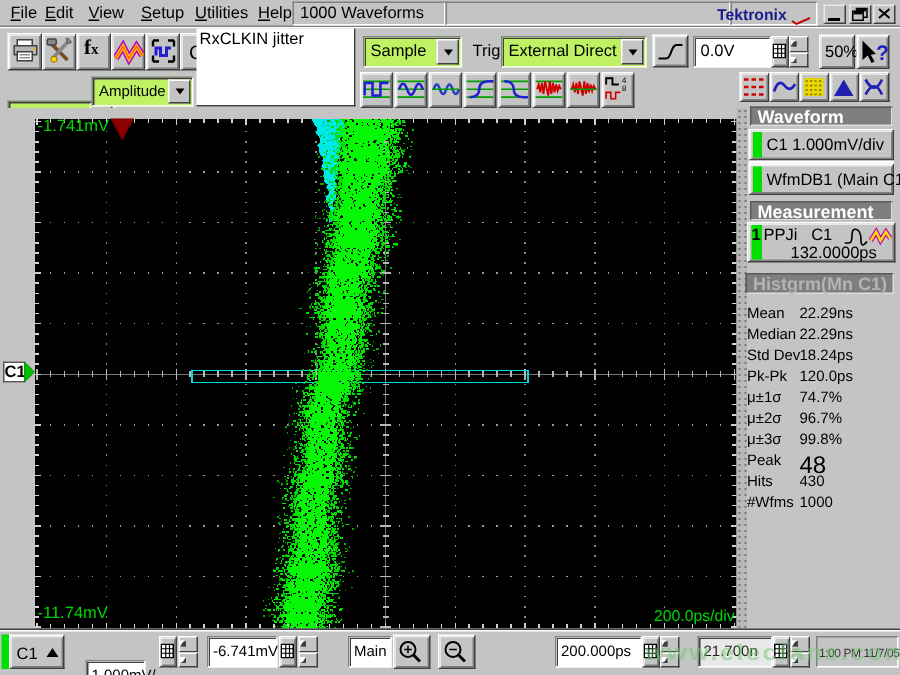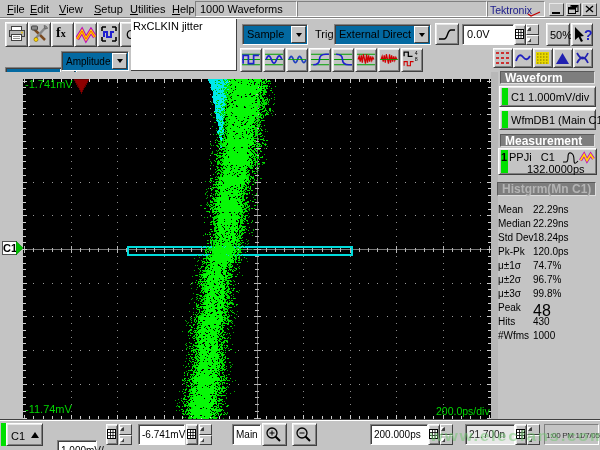--- a/index.html
+++ b/index.html
@@ -2,21 +2,21 @@
 <html><head><meta charset="utf-8"><style>
 *{margin:0;padding:0;box-sizing:border-box}
 html,body{width:600px;height:450px;overflow:hidden}
 body{font-family:"Liberation Sans",sans-serif;background:#c3c3c3;position:relative;font-size:11px;color:#000}
 .abs{position:absolute}
 .raised{background:#c4c4c4;border-top:1px solid #fff;border-left:1px solid #fff;border-right:1px solid #404040;border-bottom:1px solid #404040;box-shadow:inset 1px 1px 0 #e8e8e8,inset -1px -1px 0 #808080}
 .raised2{background:#c4c4c4;border-top:1px solid #e8e8e8;border-left:1px solid #e8e8e8;border-right:1px solid #404040;border-bottom:1px solid #404040}
 .sunken{background:#fff;border-top:1px solid #808080;border-left:1px solid #808080;border-right:1px solid #fff;border-bottom:1px solid #fff;box-shadow:inset 1px 1px 0 #404040}
 .sunkg{background:#c4c4c4;border-top:1px solid #808080;border-left:1px solid #808080;border-right:1px solid #fff;border-bottom:1px solid #fff}
 .btxt{font-size:11px;line-height:1}
-.combo{background:#0369a1;border-top:1px solid #808080;border-left:1px solid #808080;border-right:1px solid #fff;border-bottom:1px solid #fff;box-shadow:inset 1px 1px 0 #404040}
+.combo{background:#bef264;border-top:1px solid #808080;border-left:1px solid #808080;border-right:1px solid #fff;border-bottom:1px solid #fff;box-shadow:inset 1px 1px 0 #404040}
 .cbtn{position:absolute;right:1px;top:1px;bottom:1px;width:15px;background:#c4c4c4;border-top:1px solid #fff;border-left:1px solid #fff;border-right:1px solid #404040;border-bottom:1px solid #404040;display:flex;align-items:center;justify-content:center}
 .dn{width:0;height:0;border-left:3px solid transparent;border-right:3px solid transparent;border-top:4px solid #000}
 .up{width:0;height:0;border-left:3px solid transparent;border-right:3px solid transparent;border-bottom:4px solid #000}
 .spin{position:absolute;width:13px}
 .spin div{position:absolute;left:0;right:0;height:50%;background:#c4c4c4;border-top:1px solid #fff;border-left:1px solid #fff;border-right:1px solid #404040;border-bottom:1px solid #404040;display:flex;align-items:center;justify-content:center}
 .spin .b{top:50%}
 .spin .dn{border-left-width:2.5px;border-right-width:2.5px;border-top-width:3px}
 .spin .up{border-left-width:2.5px;border-right-width:2.5px;border-bottom-width:3px}
 .hdr{background:#7e7e7e;color:#fff;font-weight:bold;font-size:12px;padding-left:4px;line-height:13px;border-top:1px solid #5a5a5a;border-left:1px solid #5a5a5a;border-right:1px solid #ddd;border-bottom:1px solid #ddd}
 u{text-decoration:underline;text-underline-offset:1px}
@@ -25,21 +25,21 @@
     <span class="abs btxt" style="left:7px;top:4px"><u>F</u>ile</span>
     <span class="abs btxt" style="left:30px;top:4px"><u>E</u>dit</span>
     <span class="abs btxt" style="left:59px;top:4px"><u>V</u>iew</span>
     <span class="abs btxt" style="left:94px;top:4px"><u>S</u>etup</span>
     <span class="abs btxt" style="left:130px;top:4px"><u>U</u>tilities</span>
     <span class="abs btxt" style="left:172px;top:4px"><u>H</u>elp</span>
     <div class="abs sunkg" style="left:195px;top:1px;width:102px;height:16px"></div>
     <span class="abs btxt" style="left:200px;top:4px">1000 Waveforms</span>
     <div class="abs sunkg" style="left:297px;top:1px;width:190px;height:16px"></div>
     <div class="abs sunkg" style="left:487px;top:1px;width:58px;height:16px"></div>
-    <span class="abs" style="left:490px;top:4px;font-weight:normal;font-size:10.5px;color:#1a1a8c;letter-spacing:0">Tektronix</span>
+    <span class="abs" style="left:478px;top:4px;font-weight:bold;font-size:10.5px;color:#1a1a8c;letter-spacing:0">Tektronix</span>
     <svg class="abs" style="left:527px;top:11px" width="16" height="6">
       <path d="M1 3 L4 5 L13 1" stroke="#c00000" stroke-width="1.3" fill="none"></path>
     </svg>
     <div class="abs raised2" style="left:549px;top:3px;width:15px;height:13px"></div>
     <div class="abs raised2" style="left:566px;top:3px;width:15px;height:13px"></div>
     <div class="abs raised2" style="left:582px;top:3px;width:15px;height:13px"></div>
     <div class="abs" style="left:552px;top:12px;width:8px;height:2px;background:#000"></div>
     <svg class="abs" style="left:568px;top:5px" width="11" height="9">
       <rect x="3" y="0.5" width="7" height="6" fill="none" stroke="#000"></rect>
       <rect x="3.5" y="1" width="6" height="1.6" fill="#000"></rect>

